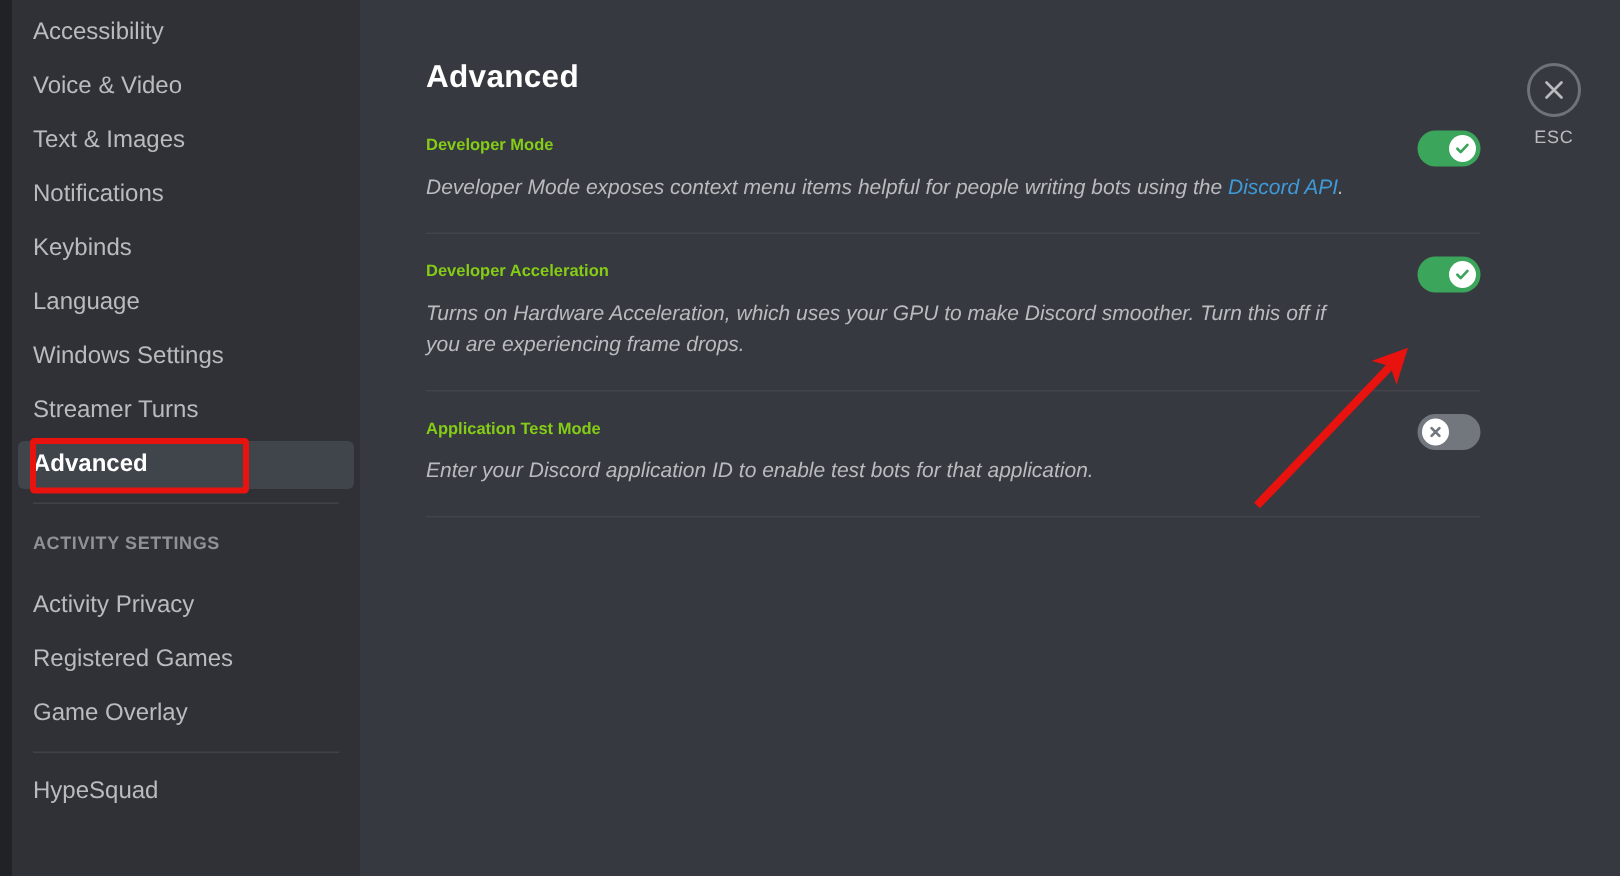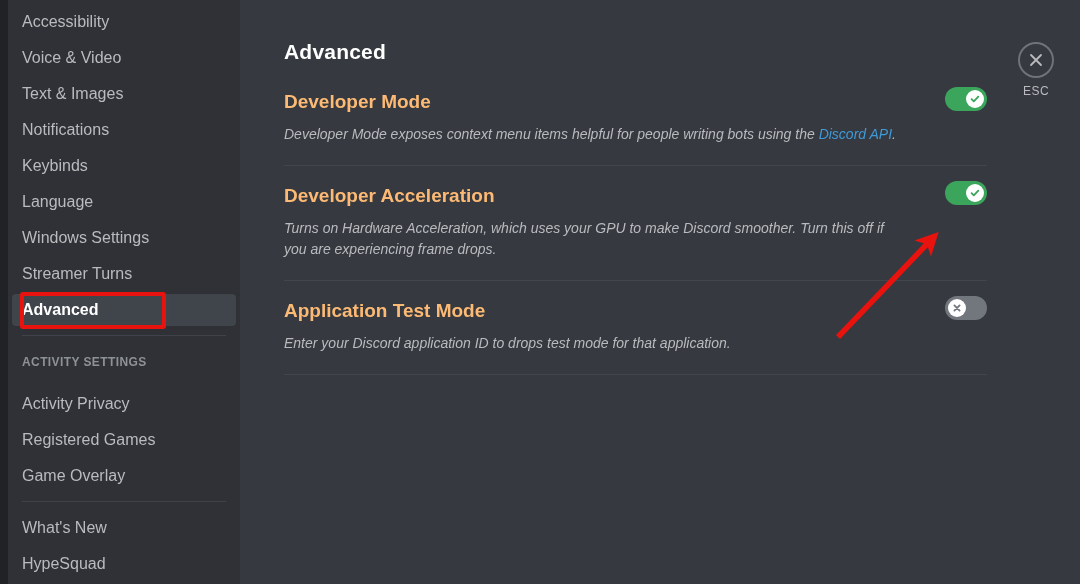--- a/index.html
+++ b/index.html
@@ -81,22 +81,22 @@
     font-weight: bold;
     letter-spacing: .2px;
     margin-bottom: 27px;
   }
   .setting {
     position: relative;
     width: 703px;
     padding-right: 90px;
   }
   .setting-title {
-    color: #fdba74;
-    font-size: 19px;
+    color: #84cc16;
+    font-size: 11px;
     font-weight: bold;
     margin-bottom: 11px;
   }
   .setting-desc {
     color: #b9bbbe;
     font-size: 14px;
     line-height: 21px;
     max-width: 650px;
     font-style: italic;
   }
@@ -187,21 +187,20 @@
       <div class="nav-item">Language</div>
       <div class="nav-item">Windows Settings</div>
       <div class="nav-item">Streamer Turns</div>
       <div class="nav-item selected">Advanced</div>
       <div class="nav-sep"></div>
       <div class="nav-header">ACTIVITY SETTINGS</div>
       <div class="nav-item">Activity Privacy</div>
       <div class="nav-item">Registered Games</div>
       <div class="nav-item">Game Overlay</div>
       <div class="nav-sep"></div>
-      <div class="nav-item">What's New</div>
       <div class="nav-item">HypeSquad</div>
     </nav>
 
   <main class="content">
 
     <h1 class="page-title">Advanced</h1>
 
     <section class="setting">
       <div class="setting-title">Developer Mode</div>
       <div class="setting-desc">
@@ -227,21 +226,21 @@
               <path d="M2.6 6.2 L4.8 8.4 L9.3 3.6" stroke="#3ba55c" stroke-width="1.8" fill="none" stroke-linecap="round" stroke-linejoin="round"></path>
             </svg>
         </span>
       </div>
     </section>
 
     <div class="sep"></div>
 
     <section class="setting">
       <div class="setting-title">Application Test Mode</div>
-      <div class="setting-desc">Enter your Discord application ID to drops test mode for that application.</div>
+      <div class="setting-desc">Enter your Discord application ID to enable test bots for that application.</div>
       <div class="toggle off">
         <span class="knob">
           <svg width="10" height="10" viewBox="0 0 10 10">
               <path d="M2.4 2.4 L7.6 7.6 M7.6 2.4 L2.4 7.6" stroke="#72767d" stroke-width="1.8" stroke-linecap="round"></path>
             </svg>
         </span>
       </div>
     </section>
 
     <div class="sep"></div>

